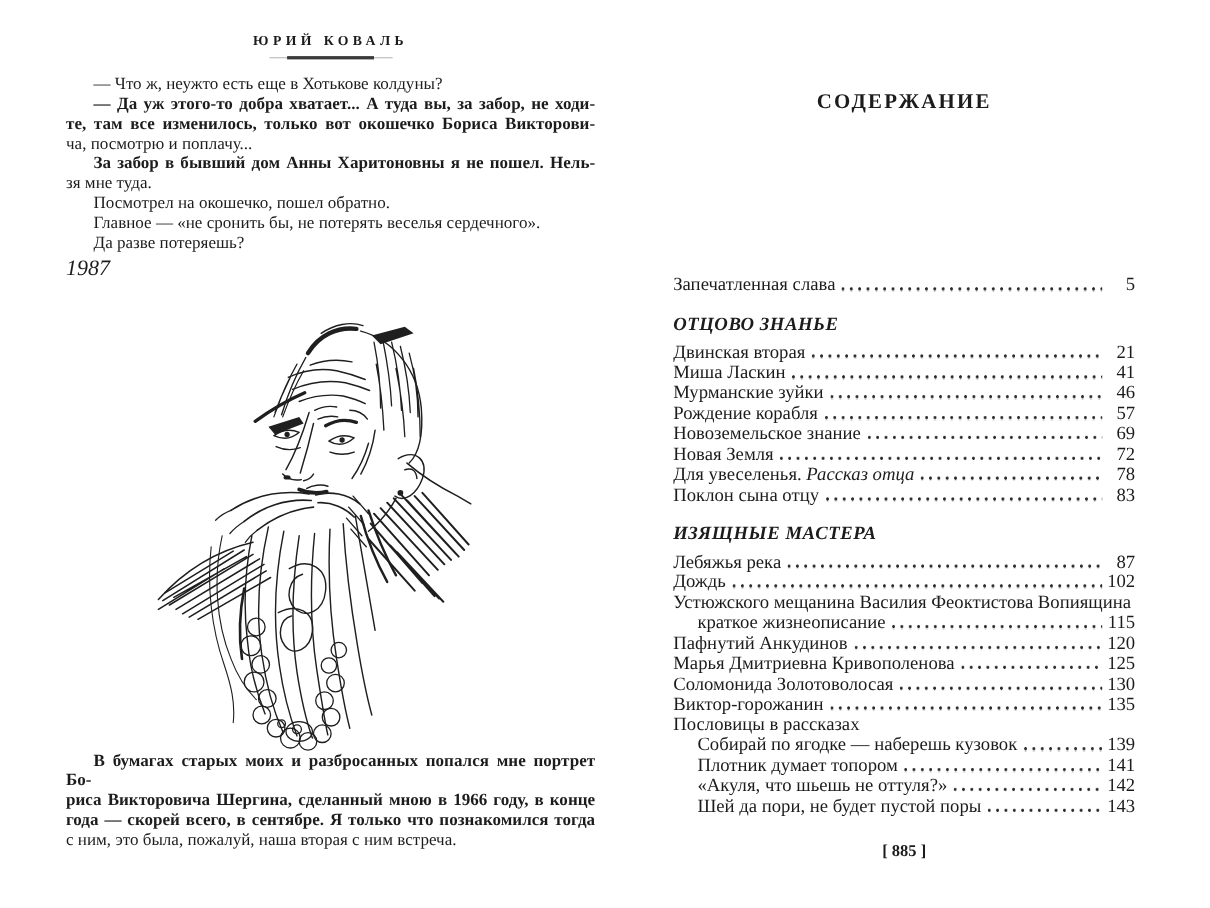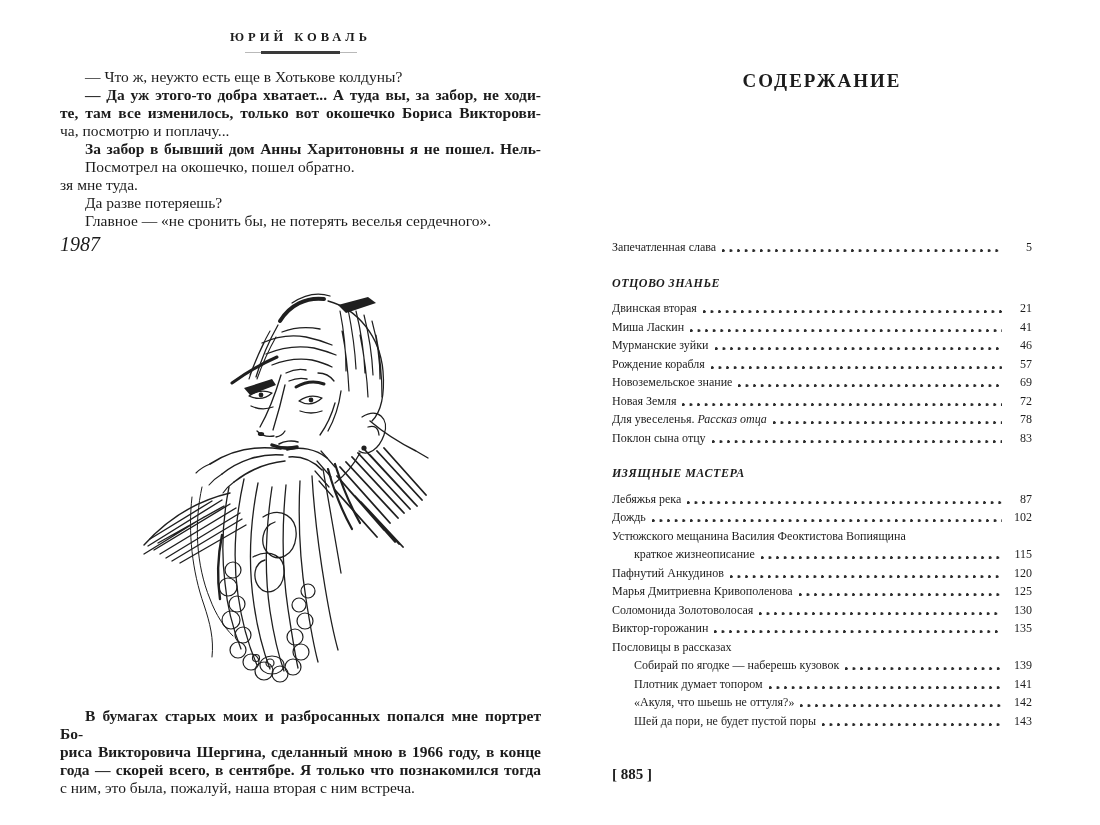--- a/index.html
+++ b/index.html
@@ -13,36 +13,36 @@
   .running-head{text-align:center;font-weight:bold;font-size:12.5px;letter-spacing:4px;white-space:nowrap;}
   .head-rule{position:relative;width:112px;height:5px;margin:5px auto 0;}
   .head-rule .thin{position:absolute;left:0;right:0;top:2px;height:1px;background:#b9b9b9;}
   .head-rule .thick{position:absolute;left:15%;right:15%;top:1px;height:3px;background:#3a3a3a;}
   .bodytext{margin-top:13px;font-size:15.5px;line-height:18px;}
   .bline{min-height:18px;white-space:nowrap;}
   .bline.ind{text-indent:25px;}
   .bline.j{white-space:normal;text-align:justify;text-align-last:justify;font-weight:bold;}
   .date-line{font-style:italic;text-align:left;padding-right:48px;font-size:20px;margin-top:5px;line-height:18px;}
   .sketch{display:block;margin:2px 0 0 72px;}
-  .bodytext.bottom{margin-top:24px;}
+  .bodytext.bottom{margin-top:0;}
   
   .right-page{position:absolute;left:612px;top:30px;width:420px;}
-  .toc-title{margin:40px 0 0;text-align:center;font-size:19px;font-weight:bold;letter-spacing:2px;font-family:"Liberation Serif","DejaVu Serif",serif;}
-  .toc{margin-top:146px;font-size:12px;line-height:18.5px;}
+  .toc-title{margin:52px 0 0;text-align:center;font-size:19px;font-weight:bold;letter-spacing:2px;font-family:"Liberation Serif","DejaVu Serif",serif;}
+  .toc{margin-top:146px;font-size:17px;line-height:18.5px;}
   .toc-row{display:flex;align-items:flex-end;}
   .toc-row .t{white-space:nowrap;}
   .toc-row.plain .t{white-space:normal;}
   .toc-row.ind{padding-left:22px;}
   .toc-row .t i{font-style:italic;}
   .dots{flex:1 1 auto;min-width:10px;height:4px;margin:0 2px 3.5px 6px;
         background-image:radial-gradient(circle at 1.3px 1.6px,#2b2b2b 1.25px,transparent 1.6px);
         background-size:7.6px 4px;background-repeat:repeat-x;}
   .pg{min-width:28px;text-align:right;white-space:nowrap;}
   .toc-section{font-weight:bold;margin:17px 0 7px;letter-spacing:0.5px;font-style:italic;}
-  .folio{position:absolute;left:612px;top:766px;width:420px;font-weight:bold;font-size:15px;}
+  .folio{position:absolute;left:612px;top:766px;width:420px;text-align:center;font-weight:bold;font-size:15px;}
 </style>
 </head>
 <body>
 
 <div class="spread">
 
   <section class="left-page">
     <header>
       <div class="running-head">ЮРИЙ КОВАЛЬ</div>
       <div class="head-rule">
@@ -50,24 +50,24 @@
           <span class="thick"></span>
       </div>
     </header>
 
     <div class="bodytext" id="left-lines">
         <div class="bline ind">— Что ж, неужто есть еще в Хотькове колдуны?</div>
         <div class="bline ind j">— Да уж этого-то добра хватает... А туда вы, за забор, не ходи-</div>
         <div class="bline j">те, там все изменилось, только вот окошечко Бориса Викторови-</div>
         <div class="bline">ча, посмотрю и поплачу...</div>
         <div class="bline ind j">За забор в бывший дом Анны Харитоновны я не пошел. Нель-</div>
+        <div class="bline">зя мне туда.</div>
         <div class="bline ind">Посмотрел на окошечко, пошел обратно.</div>
-        <div class="bline">зя мне туда.</div>
+        <div class="bline ind">Главное — «не сронить бы, не потерять веселья сердечного».</div>
         <div class="bline ind">Да разве потеряешь?</div>
-        <div class="bline ind">Главное — «не сронить бы, не потерять веселья сердечного».</div>
       </div>
 
     <div class="date-line">1987</div>
 
     <svg class="sketch" width="420" height="428" viewBox="0 0 420 428" role="img" aria-label="Рисунок пером — портрет Бориса Викторовича Шергина, старика с длинной бородой">
       <g fill="none" stroke="#1f1f1f" stroke-width="1.3" stroke-linecap="round" stroke-linejoin="round">
 
         <g>
           <path d="M196 46 C226 54 248 82 251 116 C253 142 248 158 240 166"></path>
           <path d="M148 66 C158 50 174 42 192 44" stroke-width="4"></path>

